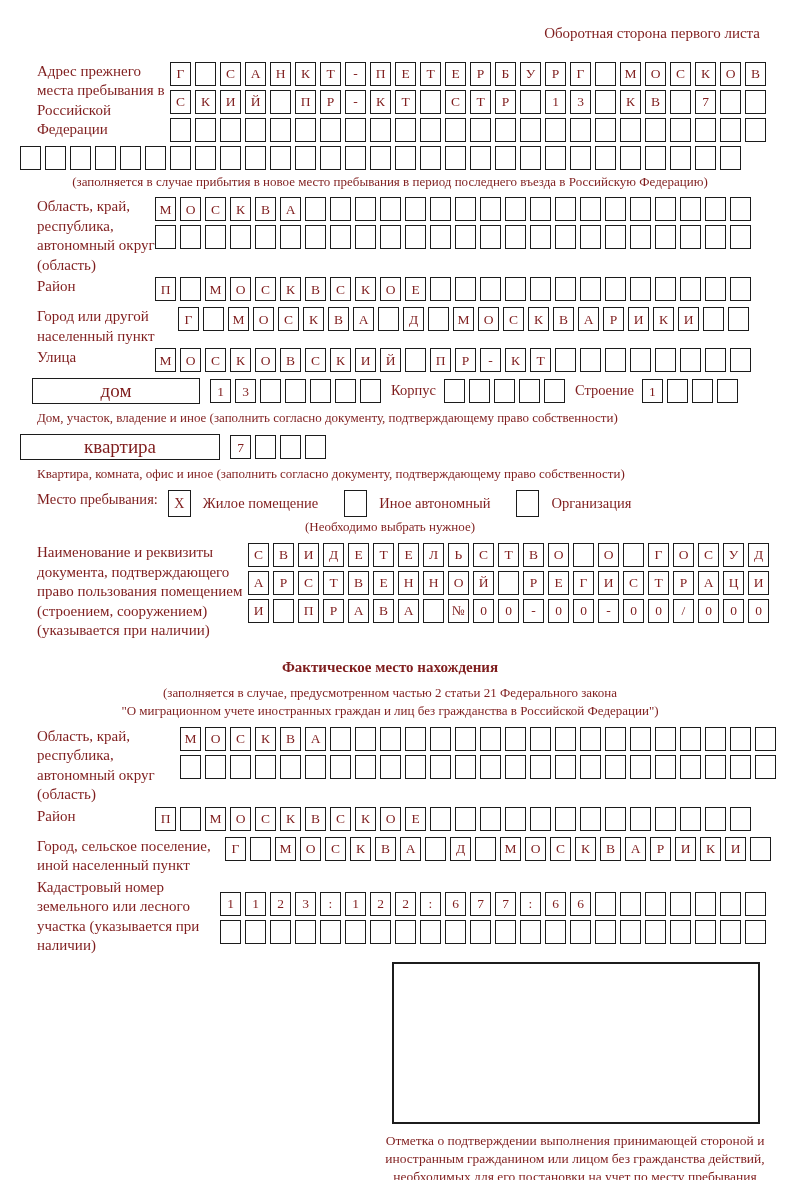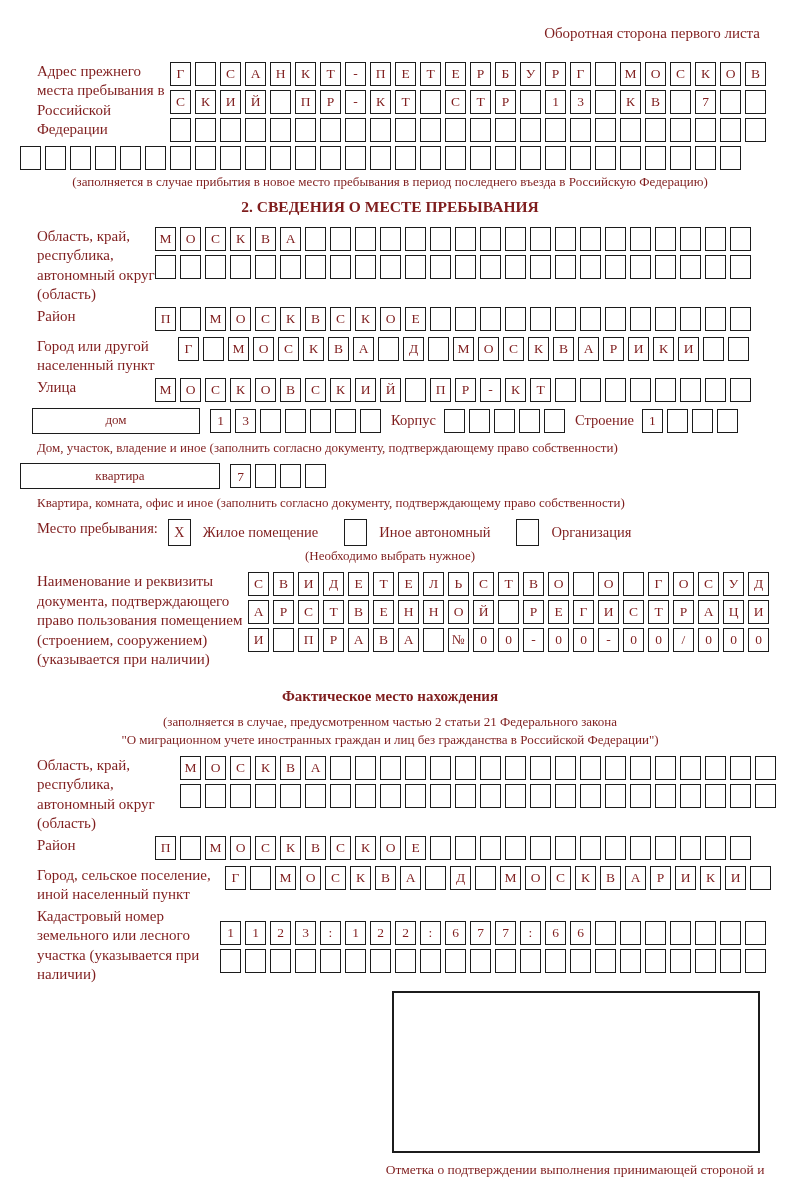--- a/index.html
+++ b/index.html
@@ -30,21 +30,21 @@
     font-size:13.5px; background:#fff;
   }
   .note { font-size:13px; margin:1px 0 7px 0; padding-left:17px; }
   .note.center { text-align:center; padding-left:0; }
   .h2 { text-align:center; font-weight:bold; font-size:15.5px; margin:4px 0 9px 0; }
   .h3 { text-align:center; font-weight:bold; font-size:15px; margin:8px 0 8px 0; }
   .labelbox {
     flex:0 0 auto; box-sizing:border-box;
     border:1.7px solid #1c1c1c; height:26px;
     display:flex; align-items:center; justify-content:center;
-    font-size:13px; margin-right:10px; background:#fff;
+    font-size:19px; margin-right:10px; background:#fff;
   }
   .lb-house { width:168px; margin-left:12px; }
   .lb-apt   { width:200px; margin-left:0; }
   .inline-label { flex:0 0 auto; font-size:14.5px; margin:3px 8px 0 6px; }
   .house-row, .apt-row { margin-bottom:3px; align-items:flex-start; }
   .house-row .cells, .apt-row .cells { margin-top:1px; }
   .stay-row { align-items:flex-start; margin:3px 0 2px 0; padding-left:17px; }
   .stay-label { margin-right:10px; }
   .checkbox {
     box-sizing:border-box; width:23px; height:27px;
@@ -182,21 +182,20 @@
       <span class="cell"></span>
       <span class="cell"></span>
       <span class="cell"></span>
       <span class="cell"></span>
       <span class="cell"></span>
       <span class="cell"></span>
       <span class="cell"></span>
     </div>
   <div class="note center">(заполняется в случае прибытия в новое место пребывания в период последнего въезда в Российскую Федерацию)</div>
 
-  <div class="h2">2. СВЕДЕНИЯ О МЕСТЕ ПРЕБЫВАНИЯ</div>
 
   <div class="frow mb2">
     <div class="flabel w135">Область, край, республика, автономный округ (область)</div>
     <div class="cellrows">
       <div class="cells">
           <span class="cell">М</span>
           <span class="cell">О</span>
           <span class="cell">С</span>
           <span class="cell">К</span>
           <span class="cell">В</span>

